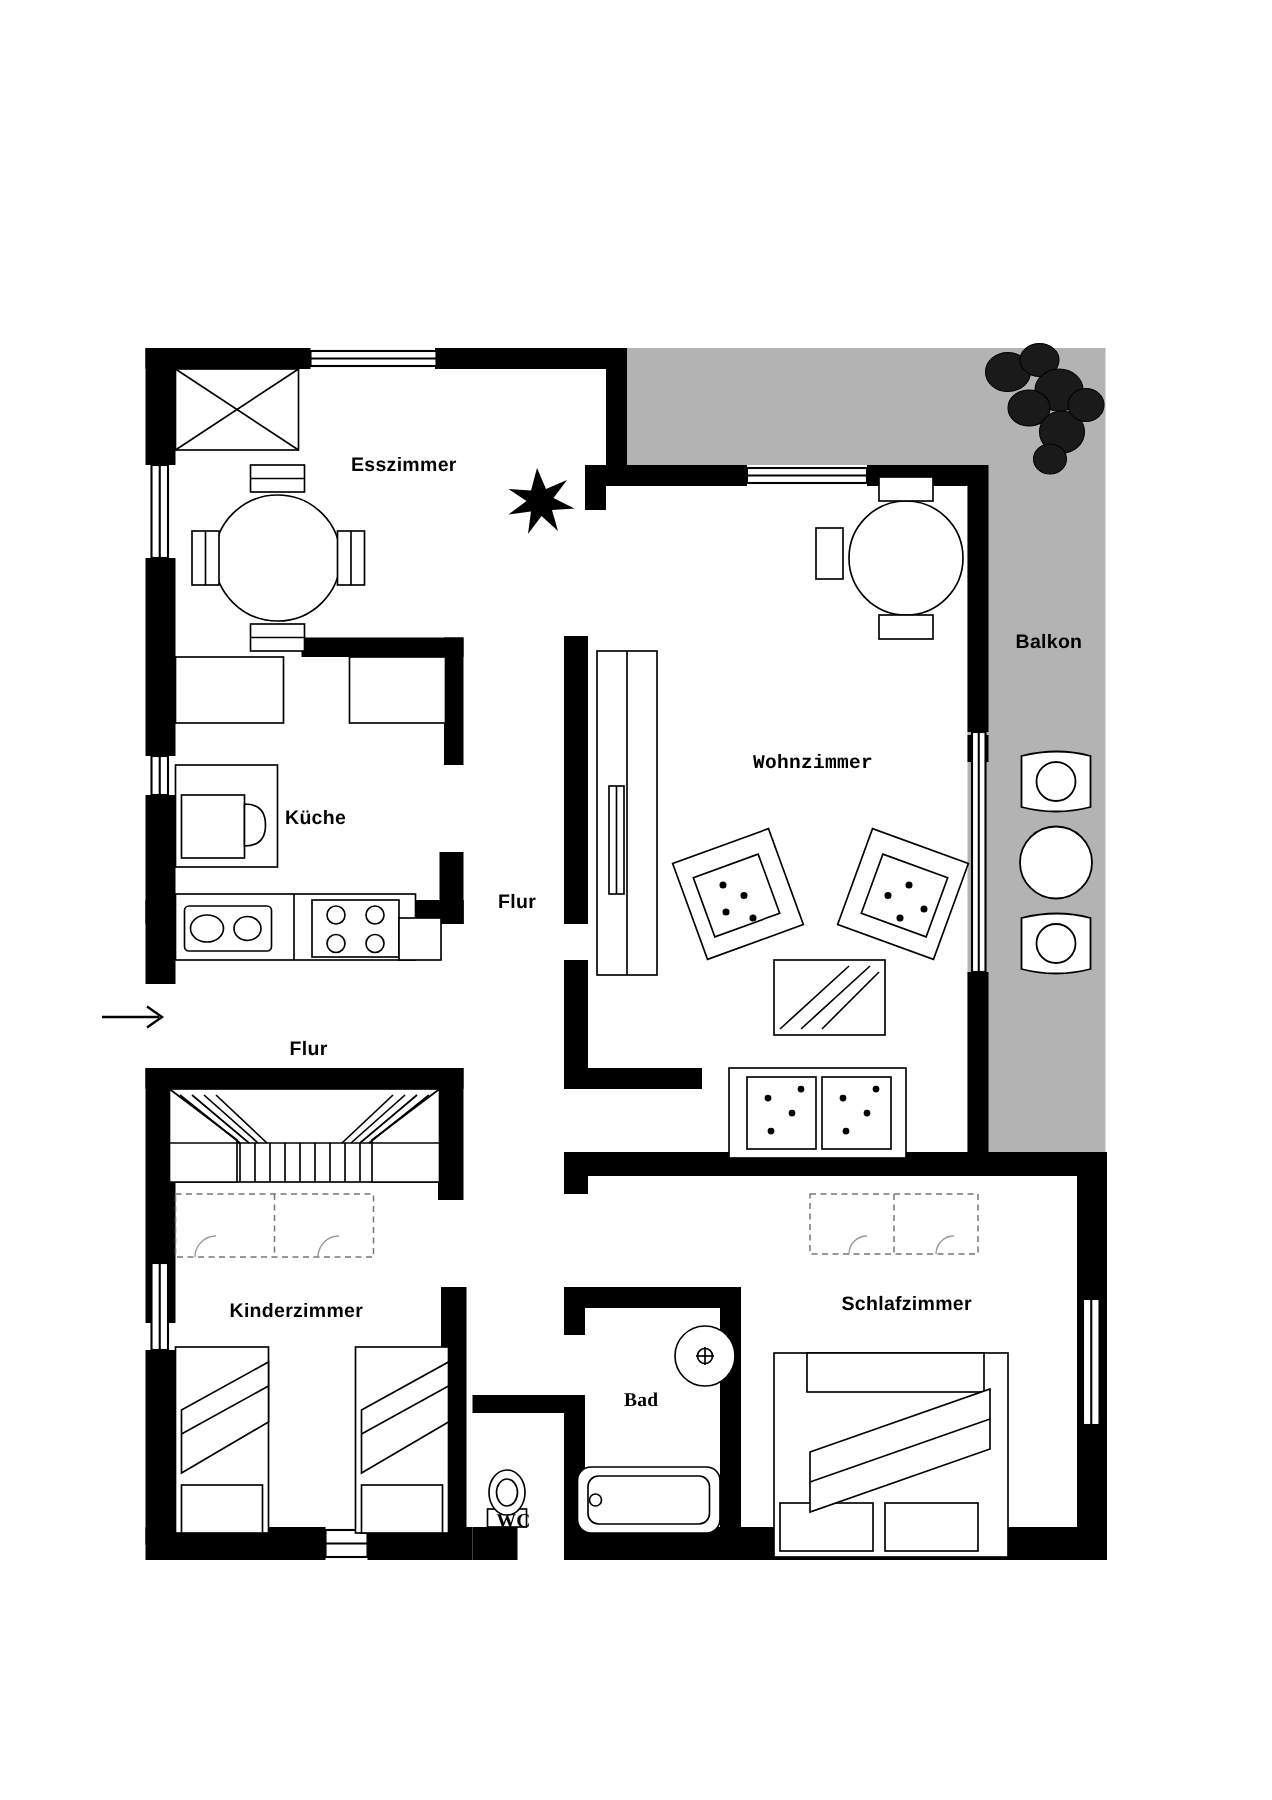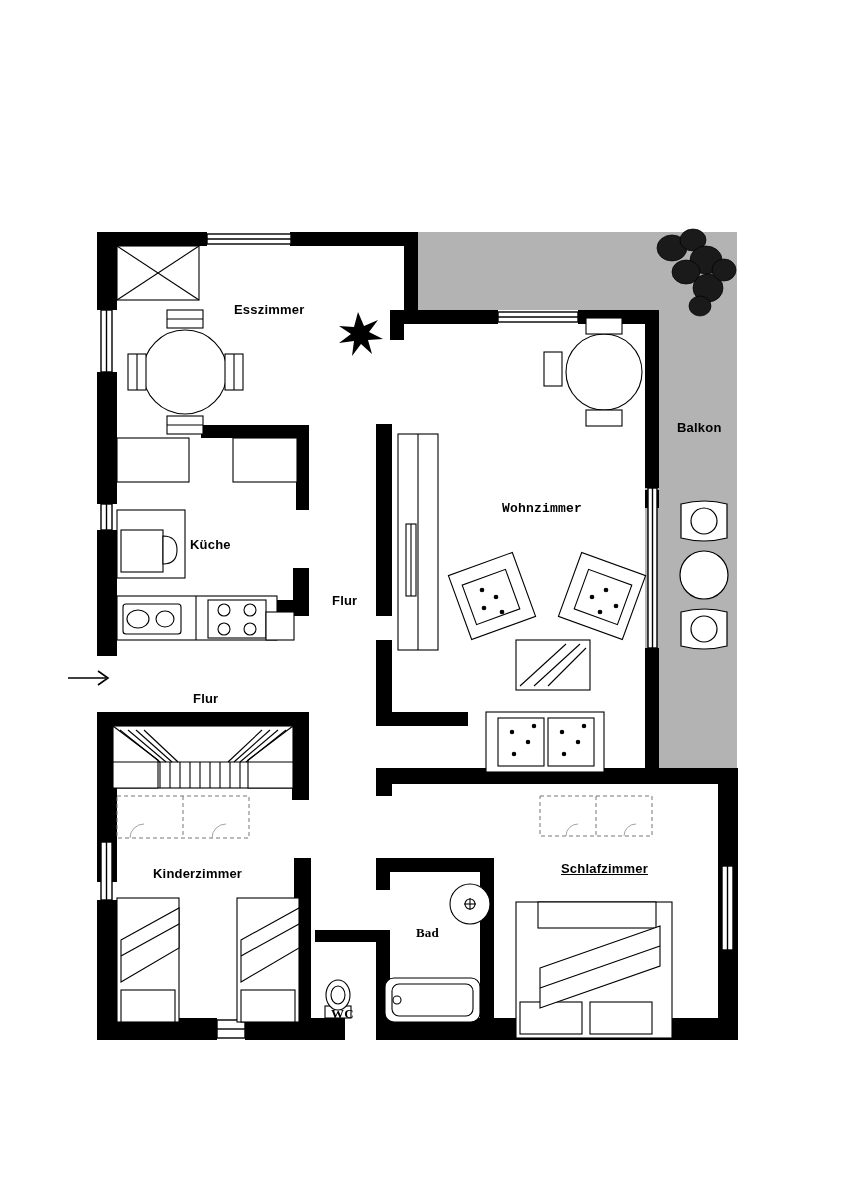--- a/index.html
+++ b/index.html
@@ -323,14 +323,14 @@
 <div>
   <div class="room-label" style="left:234px; top:302px;text-align:right;">Esszimmer</div>
   <div class="room-label" style="left:190px; top:537px;">Küche</div>
   <div class="room-label" style="left:332px; top:593px;">Flur</div>
   <div class="room-label" style="left:193px; top:691px;">Flur</div>
   <div class="room-label" style="left:502px; top:501px;font-family:Liberation Mono, monospace;">Wohnzimmer</div>
   <div class="room-label" style="left:677px; top:420px;">Balkon</div>
   <div class="room-label" style="left:153px; top:866px;">Kinderzimmer</div>
   <div class="room-label" style="left:331px; top:1006px;font-family:Liberation Serif, serif;">WC</div>
   <div class="room-label" style="left:416px; top:925px;font-family:Liberation Serif, serif;">Bad</div>
-  <div class="room-label" style="left:561px; top:861px;text-decoration:underline;">Schlafzimmer</div>
+  <div class="room-label" style="left:561px; top:861px;">Schlafzimmer</div>
 </div>
 
 </body></html>

